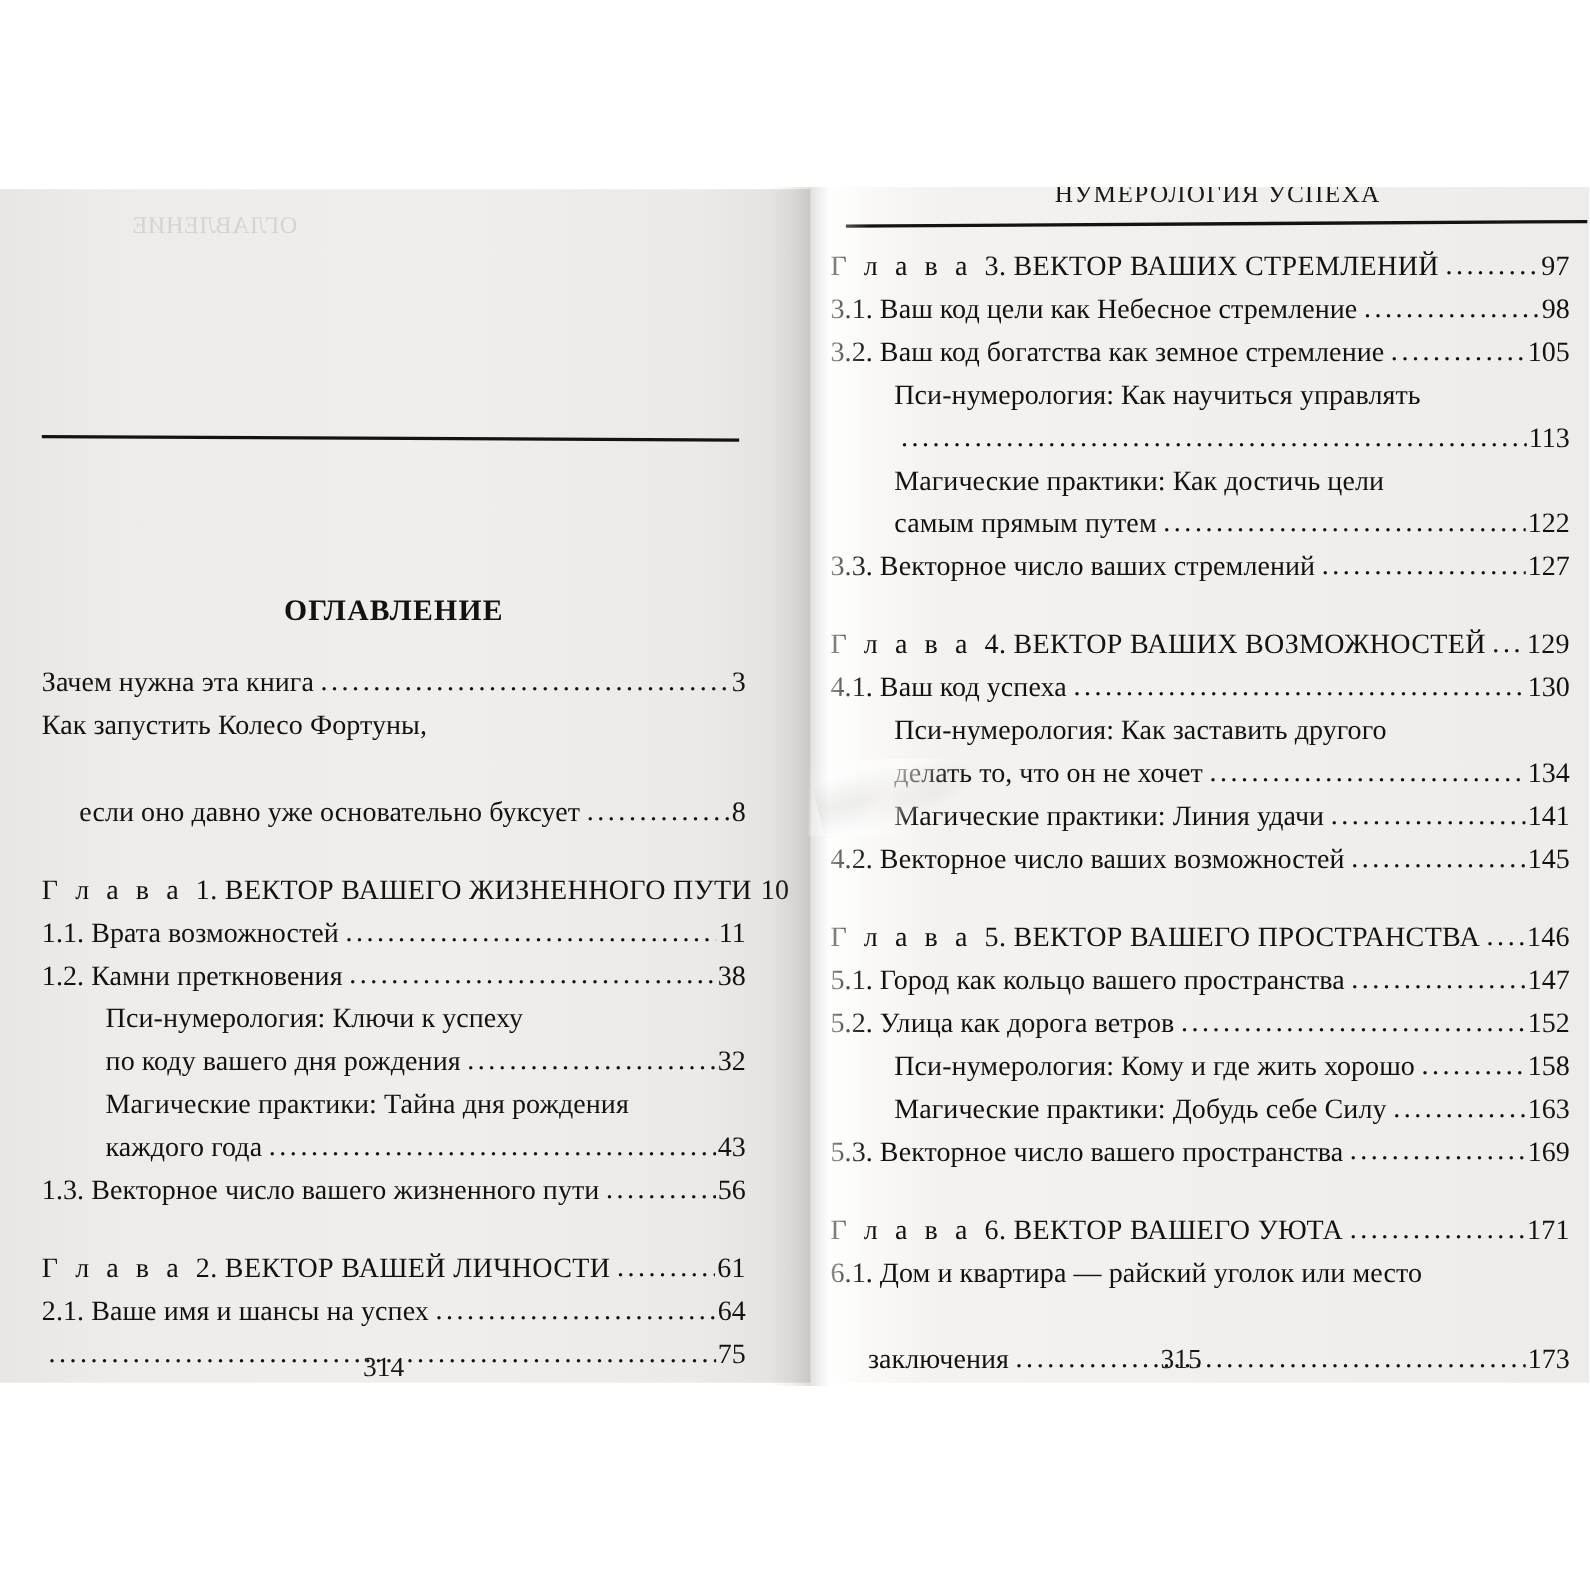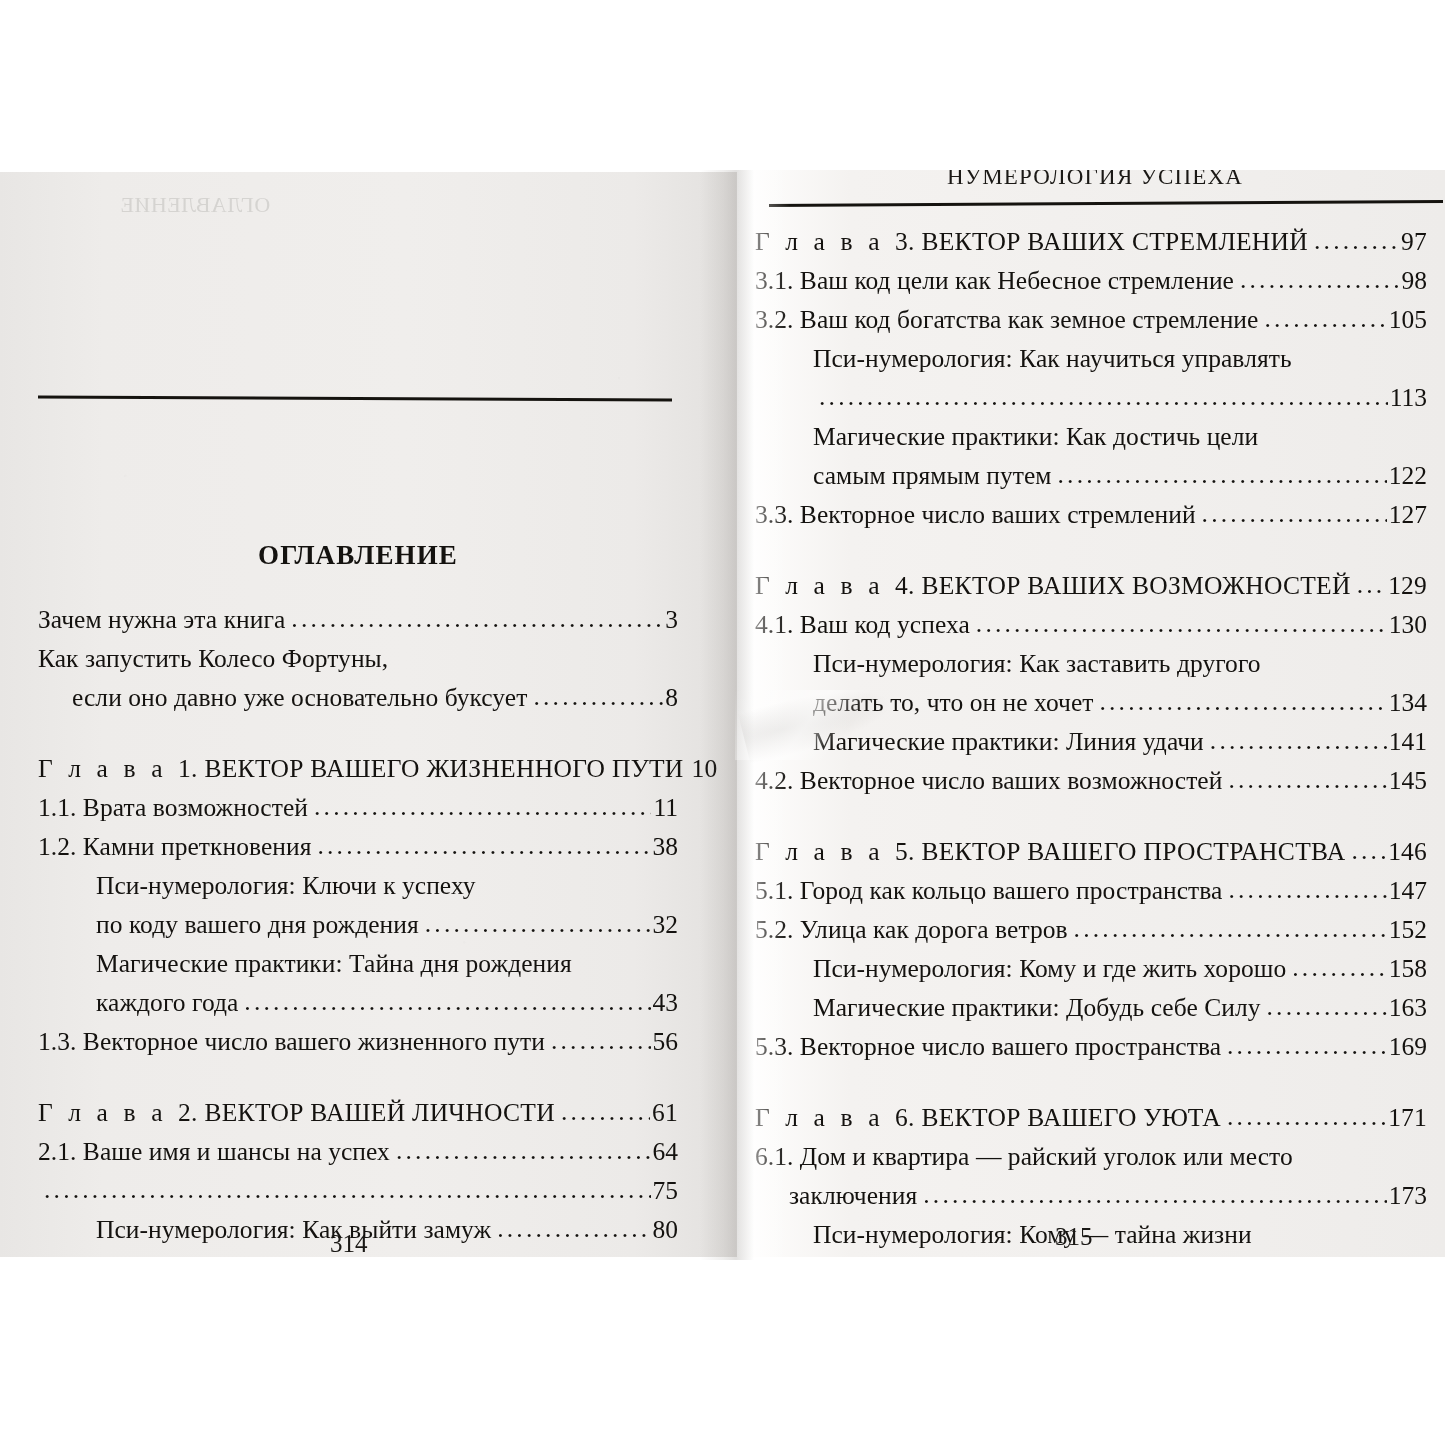--- a/index.html
+++ b/index.html
@@ -119,21 +119,21 @@
   #right-content {
     left: 18px;
     top: 0px;
     width: 672px;
   }
 
   
   .runhead {
     position: absolute;
     top: -6px;
-    left: 4px;
+    left: 16px;
     width: 672px;
     text-align: center;
     font-size: 23px;
     letter-spacing: 1.2px;
     color: #1a1815;
     font-family: "Liberation Serif", "DejaVu Serif", serif;
   }
 
   .rule {
     position: absolute;
@@ -213,21 +213,21 @@
   }
 
   
   .e-chapter   { letter-spacing: 0.2px; }
   .e-chapter .label .gl {
     letter-spacing: 4.6px;
   }
   .e-chapter .label .caps { letter-spacing: 0.3px; }
 
   .ind-0  { padding-left: 0px; }
-  .ind-1  { padding-left: 34px; }
+  .ind-1  { padding-left: 34px; margin-top: 40px; }
   .ind-2  { padding-left: 58px; }
 
   .cont { }            
   .nodots .dots { visibility: hidden; }
 
   .gap-lg { height: 32px; }
 
   
   .folio {
     position: absolute;

